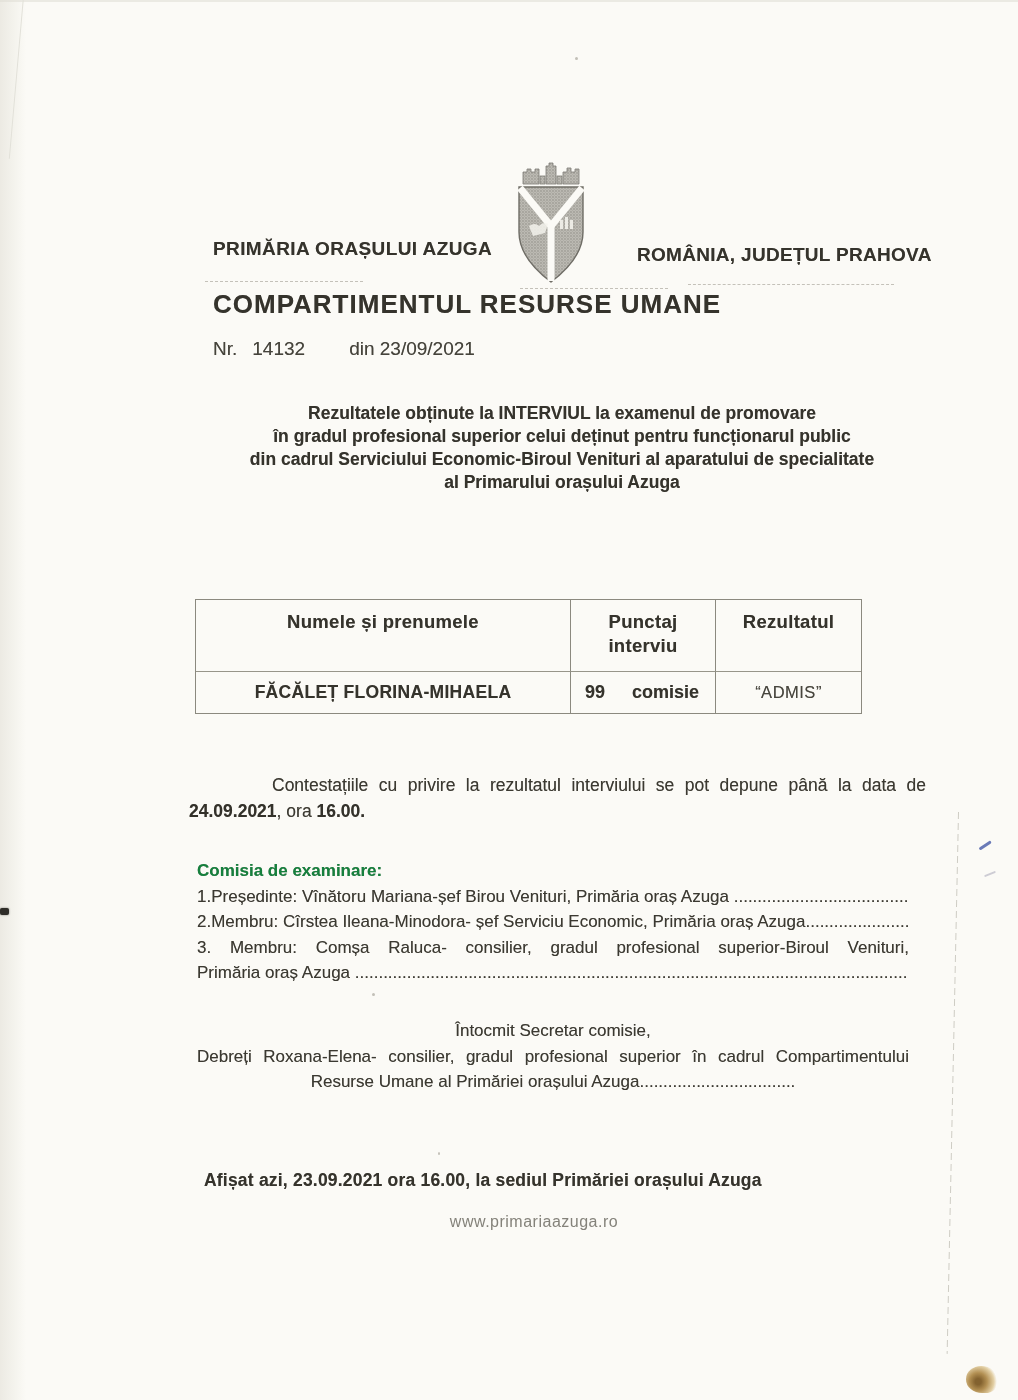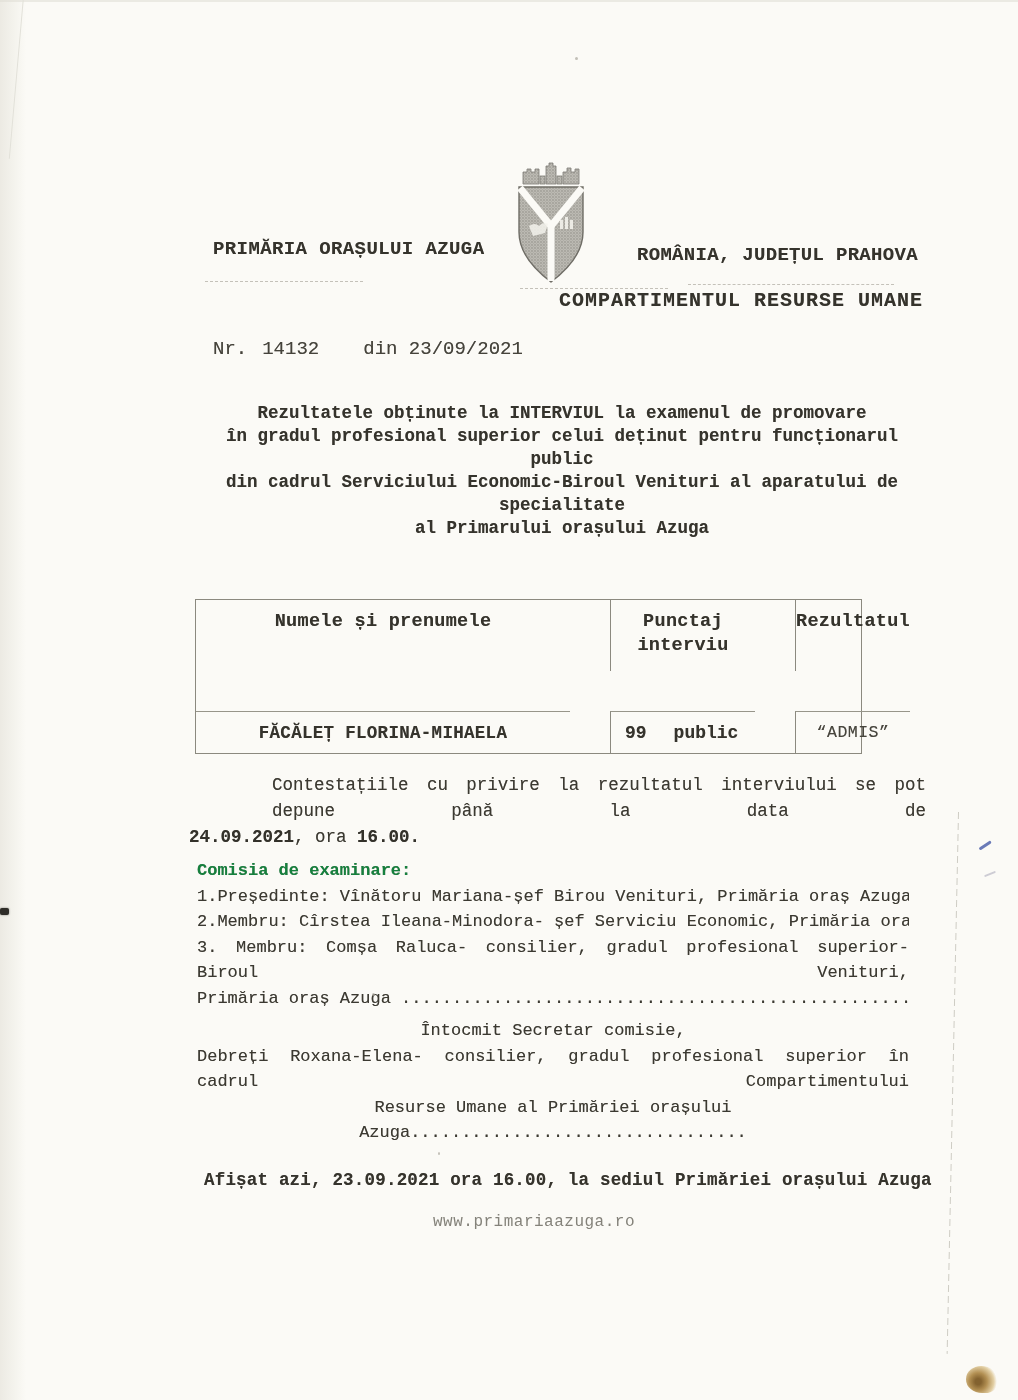--- a/index.html
+++ b/index.html
@@ -2,58 +2,57 @@
 <html><head>
 <meta charset="utf-8">
 <style>
   html,body{margin:0;padding:0;background:#e9e8e3;}
   .page{
     position:relative;
     width:1018px;height:1400px;
     margin:0 auto;
     background:#fbfaf6;
     overflow:hidden;
-    font-family:Liberation Mono, monospace;
+    font-family:Liberation Sans, sans-serif;
     color:#35332c;
   }
   .ink{ text-shadow:0 0 0.6px rgba(55,52,44,0.45); }
   .abs{ position:absolute; }
 
   .paper-edge-left{
     left:0;top:0;width:26px;height:1400px;
     background:linear-gradient(90deg,#eceae3 0%,#f4f3ed 55%,#fbfaf6 100%);
   }
   .top-scan-line{ left:0;top:0;width:1018px;height:2px;background:#dedcd4;opacity:.55; }
   .crease{ left:16px;top:-6px;width:1px;height:165px;background:#e2e1d9;transform:rotate(5deg); }
 
   .org-left{ left:213px;top:238px;font-size:19px;font-weight:bold;letter-spacing:.4px;white-space:nowrap; }
   .org-right{ left:637px;top:244px;width:262px;font-size:19px;font-weight:bold;letter-spacing:.3px;white-space:nowrap; }
 
   .rule{ height:0;border-top:1px dashed #b7b4ab;opacity:.8; }
   .rule-a{ left:205px;top:281px;width:158px; }
   .rule-b{ left:520px;top:288px;width:148px; }
   .rule-c{ left:688px;top:284px;width:206px; }
 
-  .dept{ left:213px;top:289px;width:710px;text-align:right;font-size:20px;font-weight:bold;letter-spacing:1px;white-space:nowrap; }
+  .dept{ left:213px;top:289px;width:710px;text-align:left;font-size:26px;font-weight:bold;letter-spacing:1px;white-space:nowrap; }
 
   .regline{ left:213px;top:338px;font-size:19px;color:#45433b;white-space:nowrap; }
   .regline .num{ margin-left:15px; }
   .regline .date{ margin-left:44px; }
 
   .doc-title{ left:202px;top:402px;width:720px;text-align:center;font-size:17.5px;font-weight:bold;line-height:23px; }
 
   .tbl{
     left:195px;top:599px;width:667px;
     display:grid;
     grid-template-columns:374px 145px 1fr;
     grid-template-rows:71px 42px;
     border:1px solid #8b897f;
     box-sizing:border-box;
     background:transparent;
-    gap:40px;
   }
   .tbl .cell{ box-sizing:border-box;display:flex;align-items:flex-start;justify-content:center; }
   .tbl .bl{ border-left:1px solid #8b897f; }
   .tbl .bt{ border-top:1px solid #97958a; }
   .tbl .hdr{ font-weight:bold;font-size:18.5px;letter-spacing:.3px;padding-top:10px;text-align:center;white-space:pre-line;line-height:24px; }
   .tbl .name-cell{ align-items:center;font-weight:bold;font-size:17.5px;letter-spacing:.3px; }
   .tbl .score-cell{ align-items:center;justify-content:flex-start;padding-left:14px;gap:27px;font-weight:bold;font-size:18px;text-align:center; }
   .tbl .result-cell{ align-items:center;font-size:16.5px;color:#47453d;letter-spacing:.5px; }
 
   .contest{ left:189px;top:772px;width:737px;font-size:17.5px;line-height:26px;color:#3b3931; }
@@ -153,21 +152,21 @@
   </div>
 
   <div class="abs tbl ink">
     <div class="cell hdr">Numele și prenumele</div>
     <div class="cell hdr bl">Punctaj
 interviu</div>
     <div class="cell hdr bl">Rezultatul</div>
     <div class="cell name-cell bt">FĂCĂLEȚ FLORINA-MIHAELA</div>
     <div class="cell score-cell bl bt">
       <span>99</span>
-      <span>public</span>
+      <span>comisie</span>
     </div>
     <div class="cell result-cell bl bt">“ADMIS”</div>
   </div>
 
   <div class="abs contest ink">
     <div class="l1">Contestațiile cu privire la rezultatul interviului se pot depune până la data de</div>
     <div><b>24.09.2021</b><span>, ora </span><b>16.00.</b></div>
   </div>
 
   <div class="abs commission ink">

